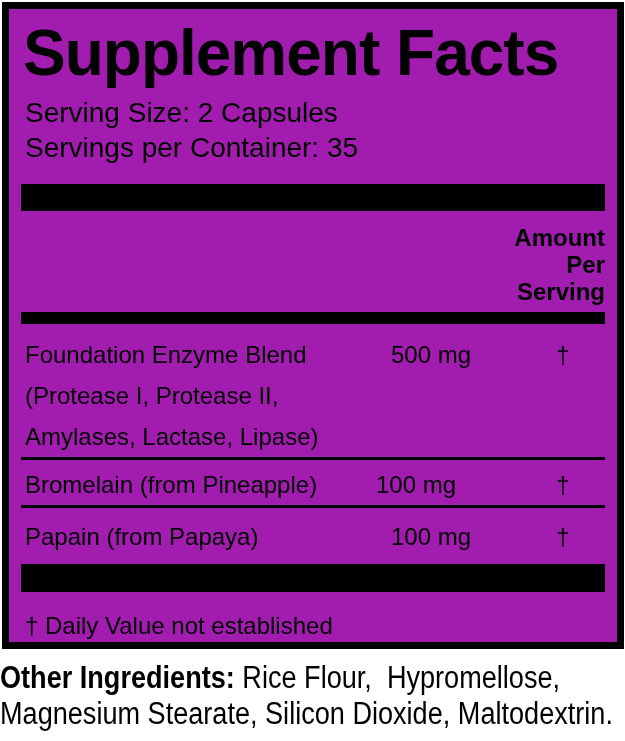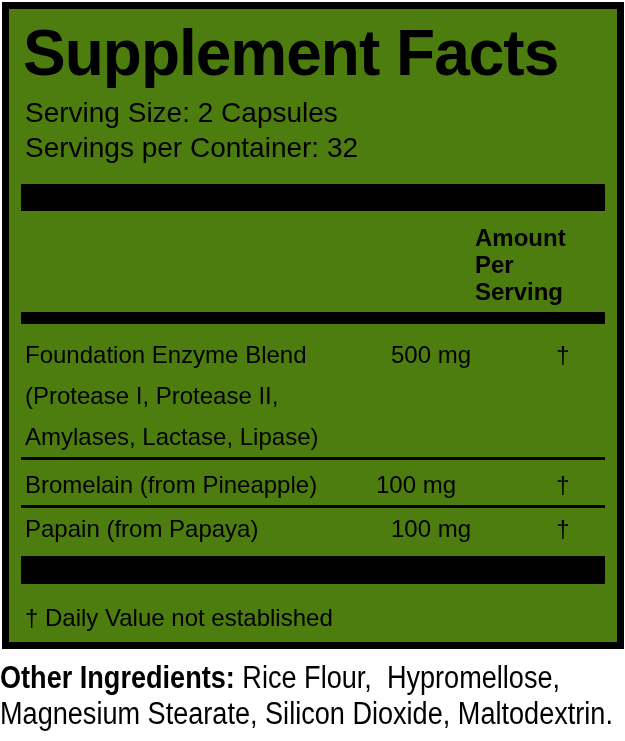--- a/index.html
+++ b/index.html
@@ -16,21 +16,21 @@
 
   .panel {
     position: absolute;
     left: 2px;
     top: 2px;
     width: 622px;
     height: 647px;
     border: 7px solid #000000;
     box-sizing: border-box;
     padding: 0 12px;
-    background: #4d7c0f;
+    background: #a21caf;
     overflow: hidden;
   }
 
   .panel-title {
     font-size: 64px;
     font-weight: bold;
     line-height: 64px;
     letter-spacing: -1px;
     margin: 12px 0 0 2px;
     white-space: nowrap;
@@ -49,21 +49,21 @@
   .bar-thick-top   { height: 27px; margin-top: 19px; }
   .bar-medium      { height: 12px; margin-top: 7px; }
   .bar-thick-bottom{ height: 28px; margin-top: 7px; }
 
   .header-row {
     display: flex;
     margin-top: 13px;
     font-weight: bold;
     font-size: 24px;
     line-height: 27px;
-    text-align: left;
+    text-align: right;
   }
   .header-spacer { flex: 1; }
   .col-amount-head {
     width: 130px;
     white-space: pre-line;
   }
   .col-dv-head {
     width: 84px;
     white-space: pre-line;
   }
@@ -83,21 +83,21 @@
     width: 130px;
     text-align: left;
     white-space: nowrap;
   }
   .row-dv {
     width: 84px;
     text-align: center;
   }
   .row-1 { padding-top: 10px; border-bottom: 3px solid #000; }
   .row-2 { padding-top: 4px;  border-bottom: 3px solid #000; gap: 15px; }
-  .row-3 { }
+  .row-3 { padding-top: 8px; }
 
   .footnote {
     font-size: 24px;
     line-height: 35px;
     margin-top: 16px;
     padding-left: 4px;
   }
 
   .other-ingredients {
     position: absolute;
@@ -116,21 +116,21 @@
 </style>
 </head>
 <body>
 
 <div class="panel">
 
   <div class="panel-title">Supplement Facts</div>
 
   <div class="serving-info">
     <div>Serving Size: 2 Capsules</div>
-    <div>Servings per Container: 32</div>
+    <div>Servings per Container: 35</div>
   </div>
 
   <div class="bar bar-thick-top"></div>
 
   <div class="header-row">
     <div class="header-spacer"></div>
     <div class="col-amount-head">Amount
 Per Serving</div>
   </div>
 

